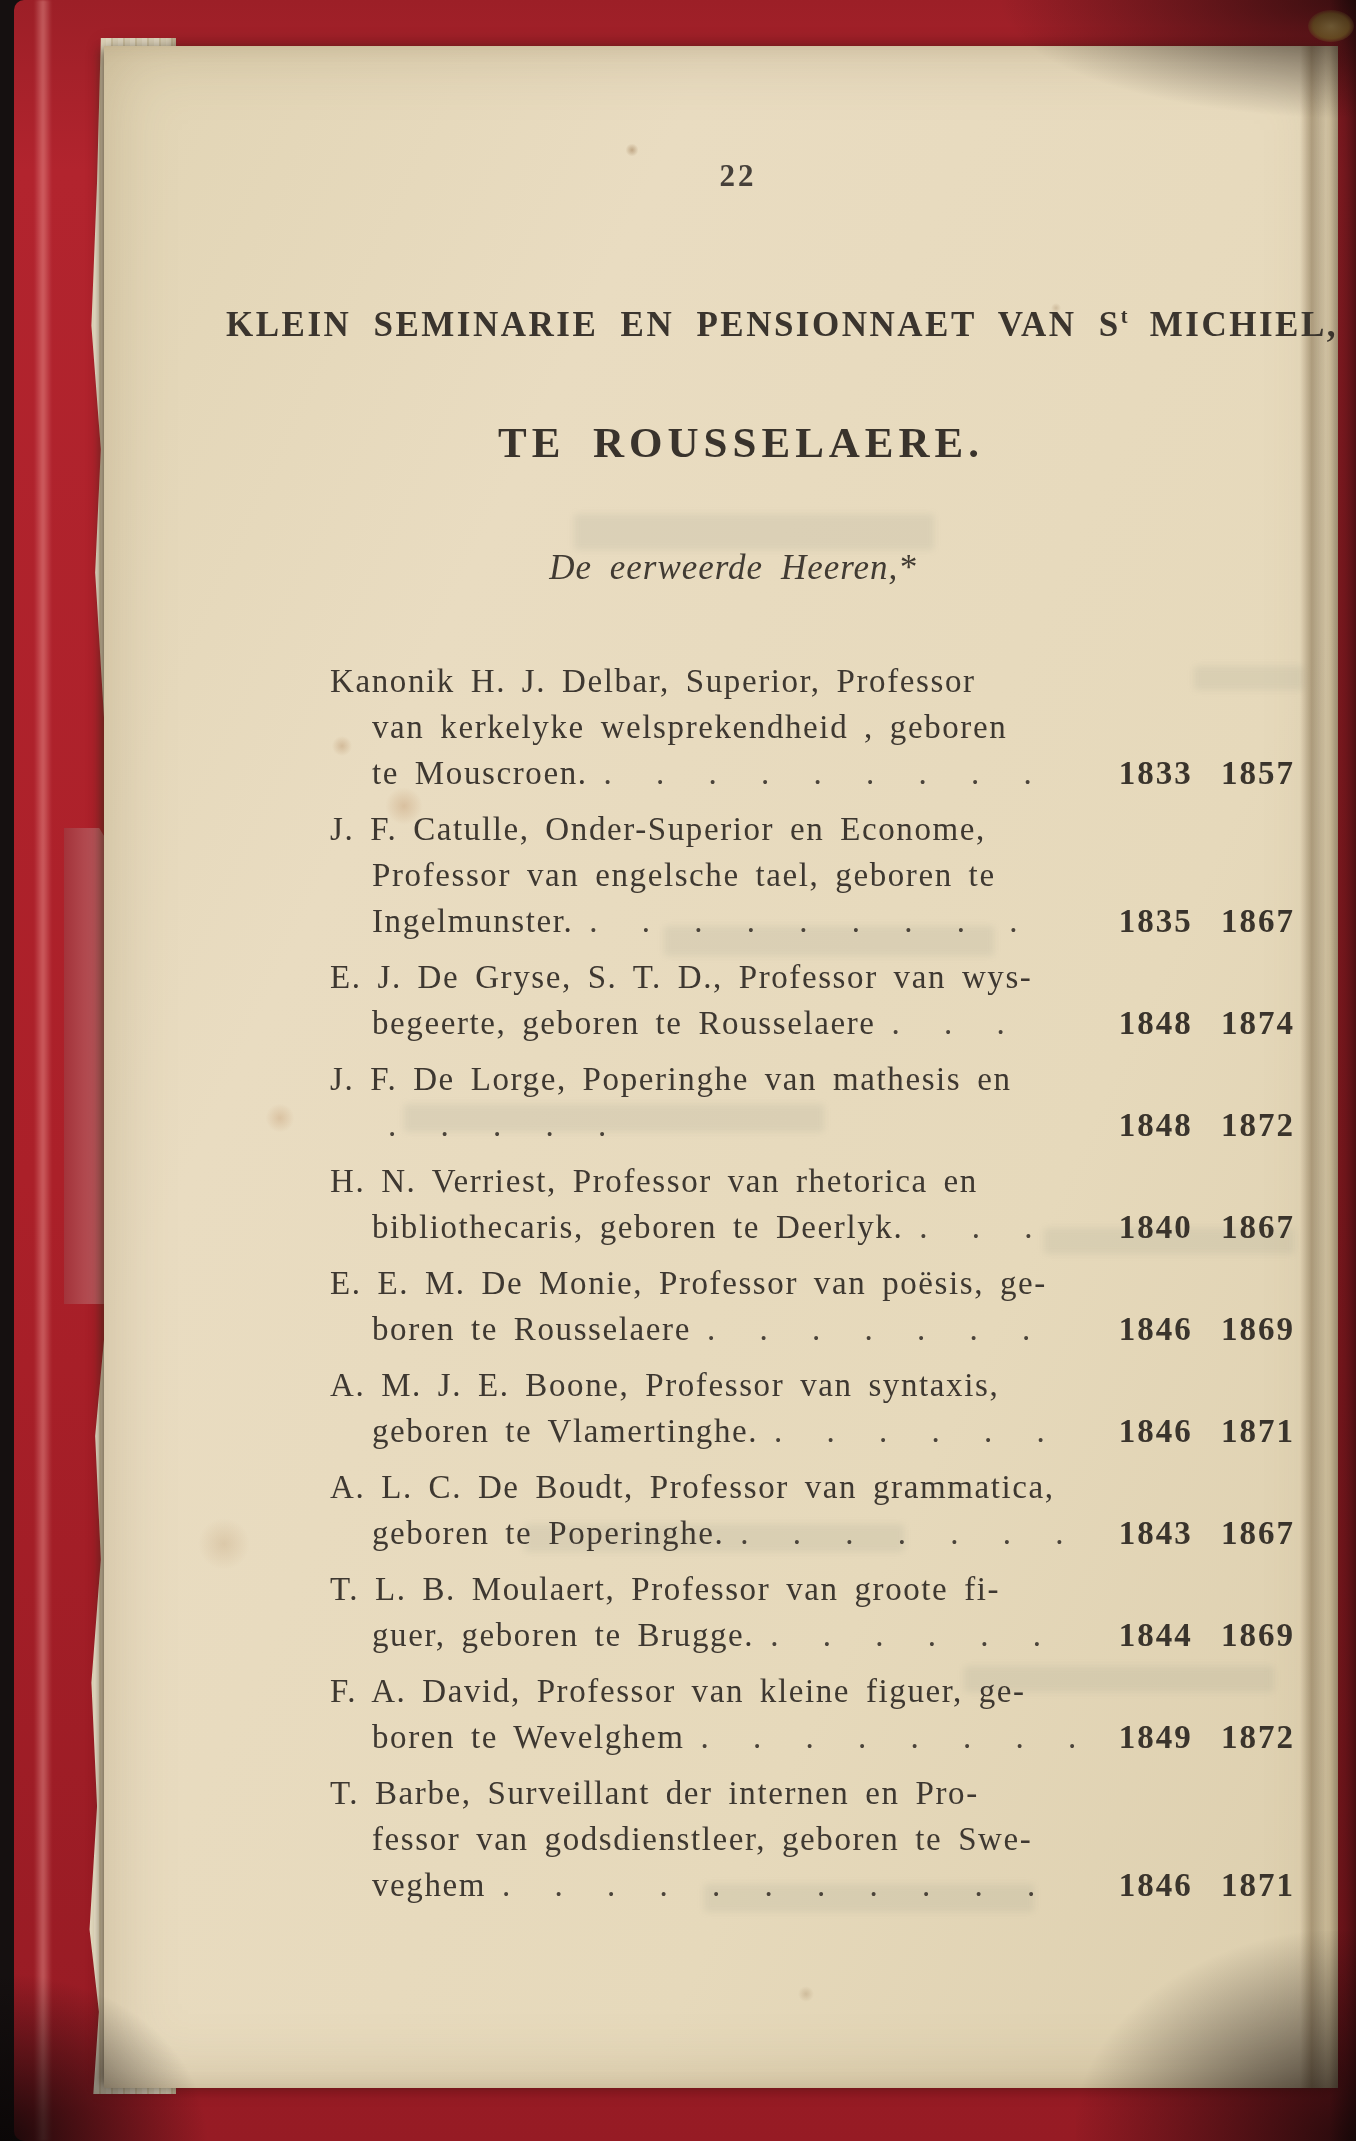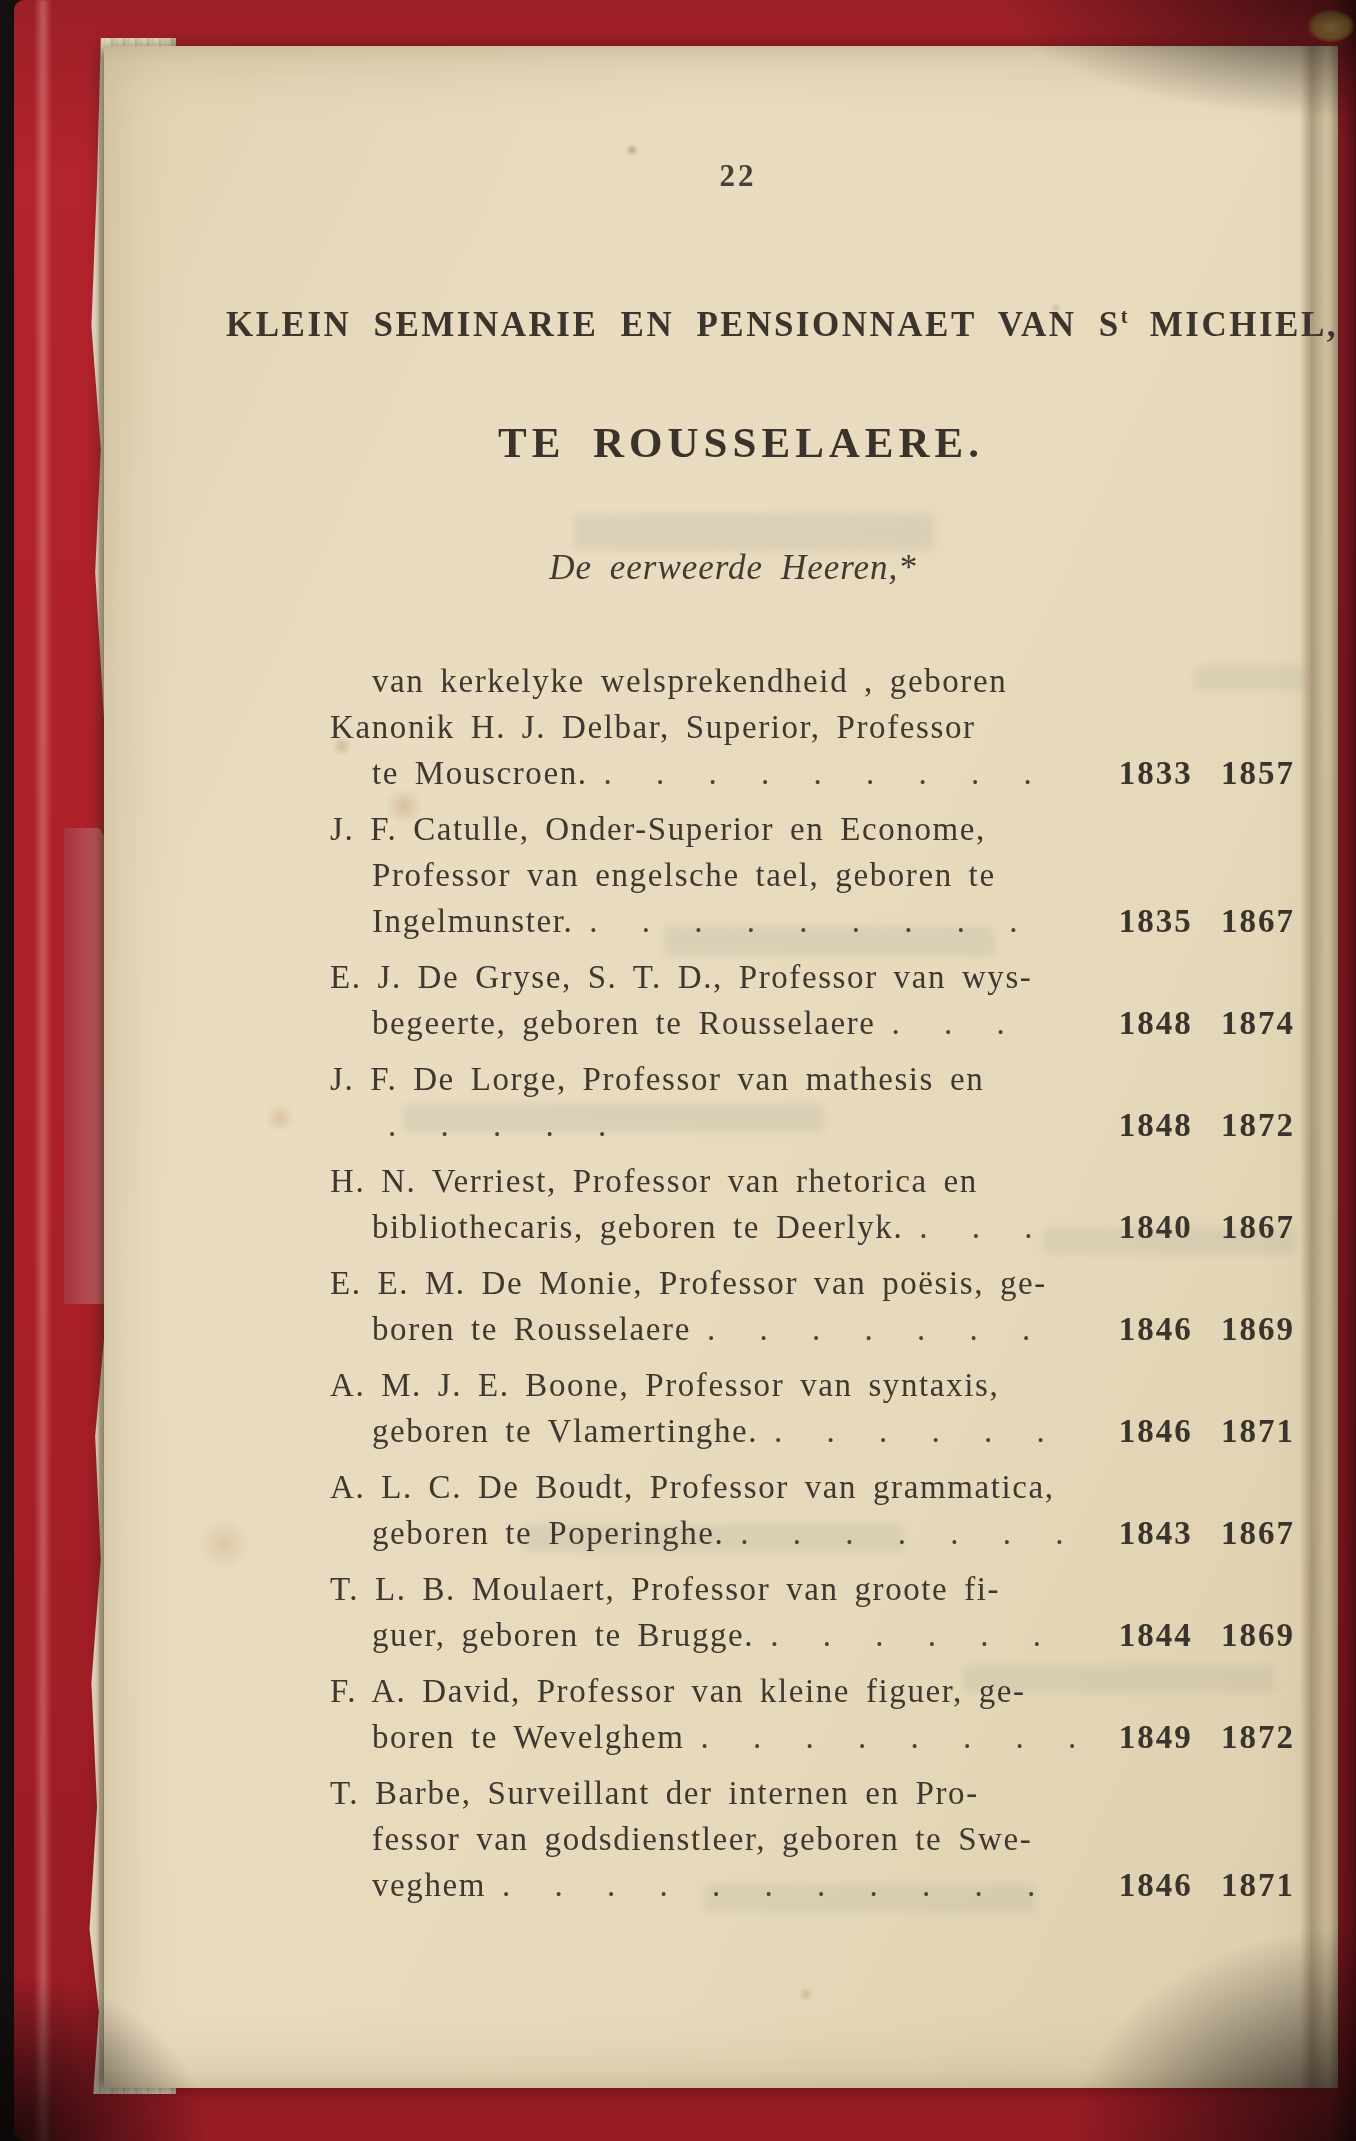--- a/index.html
+++ b/index.html
@@ -149,22 +149,22 @@
   <div class="crease-right"></div>
 </div>
 
 <div class="page-content">
   <div class="pagenum">22</div>
   <div class="title"><span>KLEIN SEMINARIE EN PENSIONNAET VAN S</span><sup>t</sup><span> MICHIEL,</span></div>
   <div class="subtitle">TE ROUSSELAERE.</div>
   <div class="lede">De eerweerde Heeren,*</div>
   <div class="entries">
       <div class="entry">
+        <div class="line"><span class="line-text">Kanonik H. J. Delbar, Superior, Professor</span></div>
         <div class="line indent"><span class="line-text">van kerkelyke welsprekendheid , geboren</span></div>
-        <div class="line"><span class="line-text">Kanonik H. J. Delbar, Superior, Professor</span></div>
         <div class="line indent has-years">
           <span class="line-text">te Mouscroen.</span>
           <span class="dots">. . . . . . . . .</span>
           <span class="years">1833 1857</span>
         </div>
       </div>
       <div class="entry">
         <div class="line"><span class="line-text">J. F. Catulle, Onder-Superior en Econome,</span></div>
         <div class="line indent"><span class="line-text">Professor van engelsche tael, geboren te</span></div>
         <div class="line indent has-years">
@@ -175,21 +175,21 @@
       </div>
       <div class="entry">
         <div class="line"><span class="line-text">E. J. De Gryse, S. T. D., Professor van wys-</span></div>
         <div class="line indent has-years">
           <span class="line-text">begeerte, geboren te Rousselaere</span>
           <span class="dots">. . .</span>
           <span class="years">1848 1874</span>
         </div>
       </div>
       <div class="entry">
-        <div class="line"><span class="line-text">J. F. De Lorge, Professor van mathesis en</span></div>
+        <div class="line"><span class="line-text">J. F. De Lorge, Poperinghe van mathesis en</span></div>
         <div class="line indent has-years">
           <span class="dots">. . . . .</span>
           <span class="years">1848 1872</span>
         </div>
       </div>
       <div class="entry">
         <div class="line"><span class="line-text">H. N. Verriest, Professor van rhetorica en</span></div>
         <div class="line indent has-years">
           <span class="line-text">bibliothecaris, geboren te Deerlyk.</span>
           <span class="dots">. . .</span>

